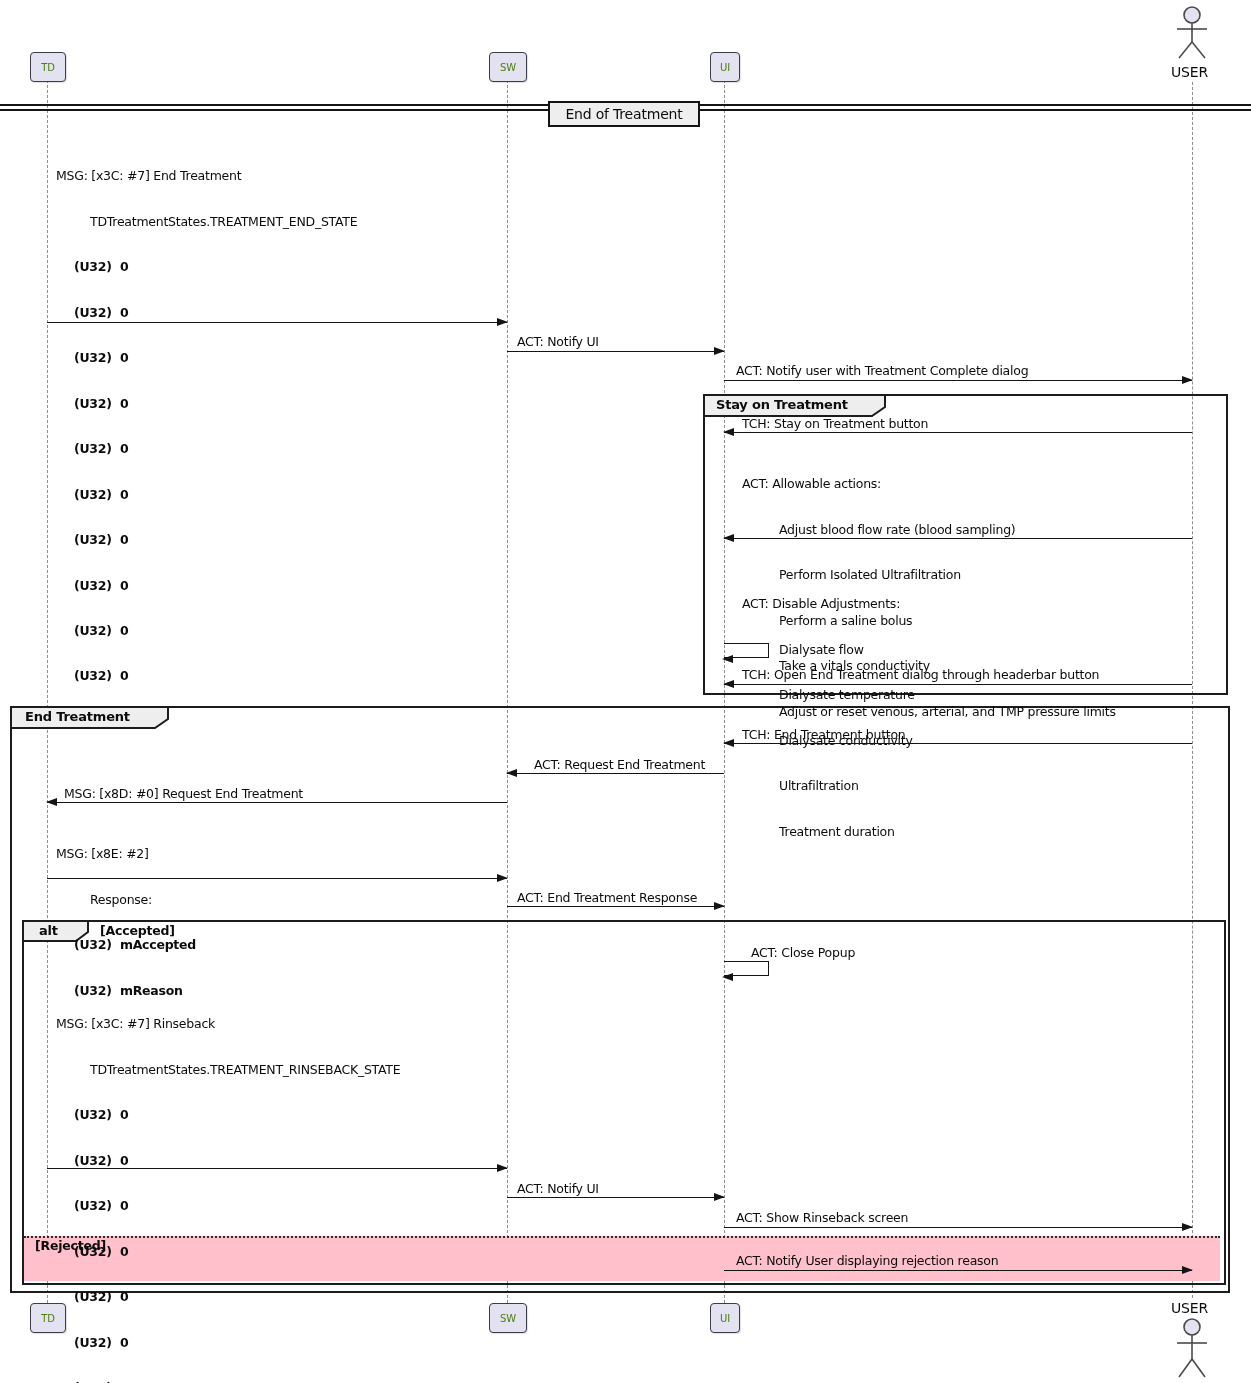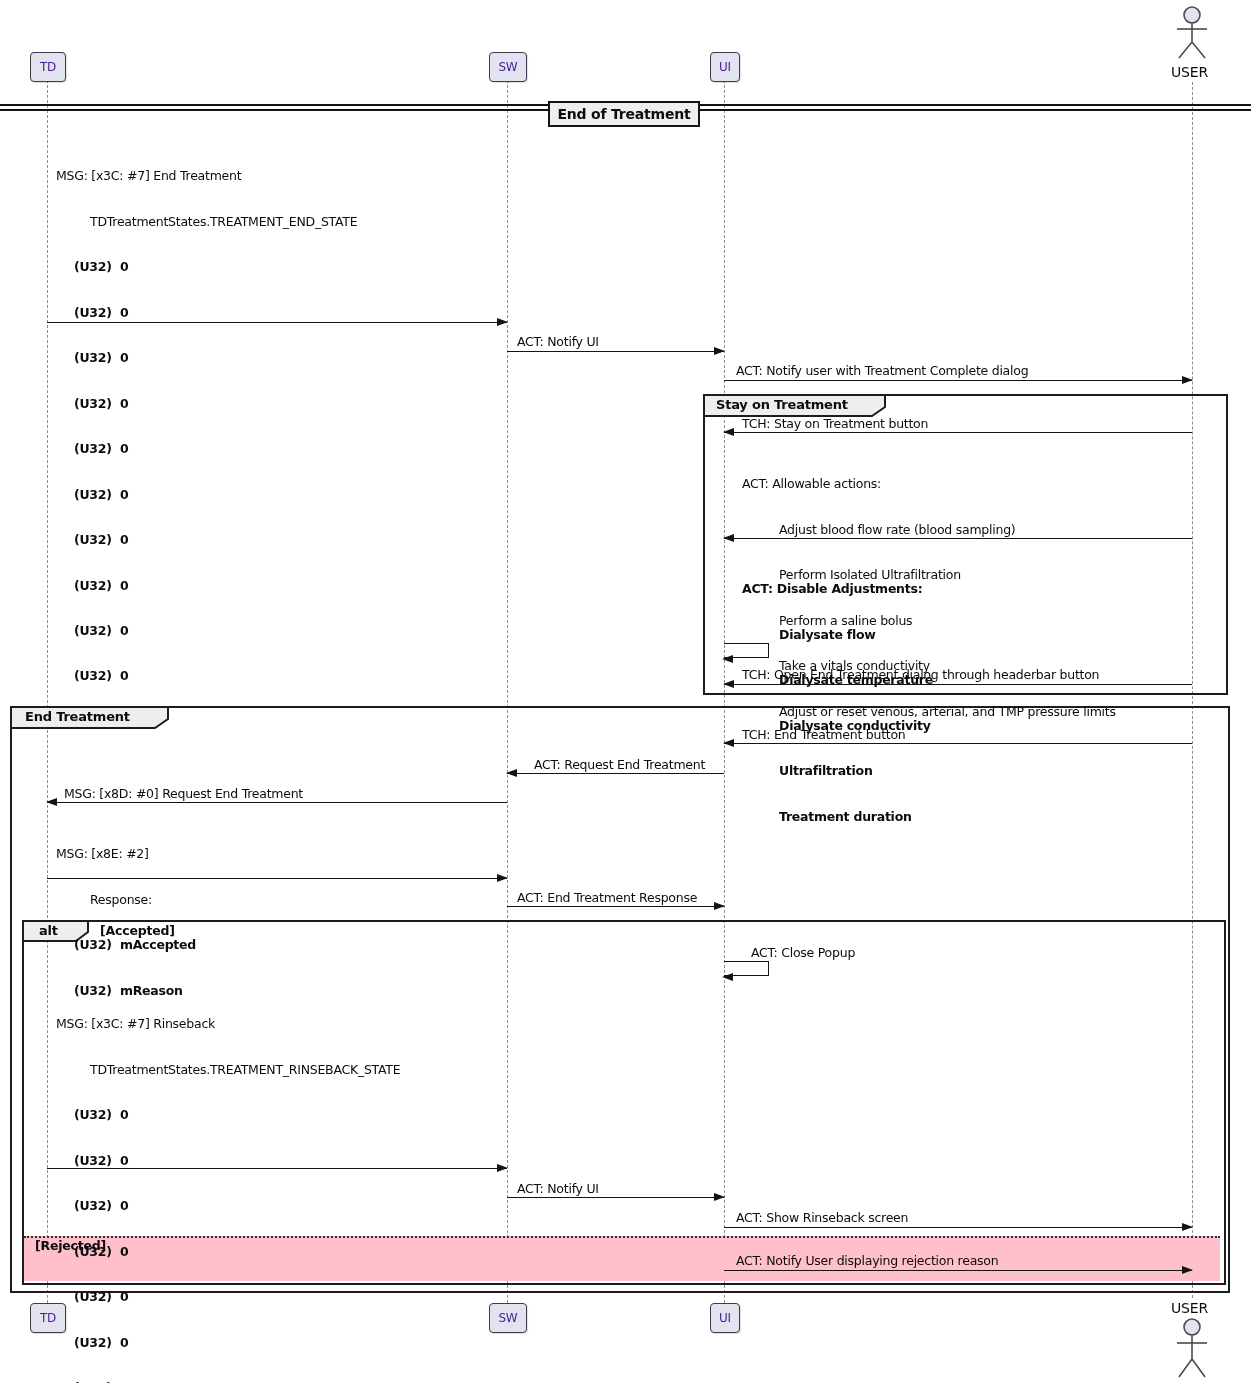--- a/index.html
+++ b/index.html
@@ -3,27 +3,27 @@
 <meta charset="utf-8">
 <style>
   html,body{margin:0;padding:0;background:#ffffff;}
   #diagram{
     position:relative;width:1251px;height:1383px;background:#ffffff;overflow:hidden;
     font-family:"DejaVu Sans","Liberation Sans",sans-serif;color:#0c0c0c;
   }
   .lifeline{position:absolute;width:0;border-left:1px dashed #8d8d8d;}
   .pbox{
     position:absolute;background:#e2e2f0;border:1.5px solid #3b3b4a;border-radius:4px;
-    font-size:12px;color:#4c1d95;display:flex;align-items:center;justify-content:center;
+    font-size:10px;color:#4d7c0f;display:flex;align-items:center;justify-content:center;
     box-shadow:1px 1px 1px rgba(0,0,0,.12);letter-spacing:-0.2px;
   }
   .divline{position:absolute;left:0;width:1251px;height:0;border-top:2px solid #141414;}
   .divlabel{
     position:absolute;background:#eeeeee;border:2px solid #141414;display:flex;
-    align-items:center;justify-content:center;font-weight:bold;font-size:14px;letter-spacing:-0.2px;
+    align-items:center;justify-content:center;font-weight:normal;font-size:14px;letter-spacing:-0.2px;
   }
   .group{position:absolute;border:2px solid #1c1c1c;}
   .gheadsvg{position:absolute;}
   .gheadlabel{position:absolute;font-weight:bold;font-size:13px;letter-spacing:-0.2px;white-space:pre;}
   .guard{position:absolute;font-weight:bold;font-size:12.5px;letter-spacing:-0.2px;white-space:pre;}
   .mtext{position:absolute;font-size:12.5px;letter-spacing:-0.25px;line-height:15.15px;white-space:pre;}
   .mtext .ind34{margin-left:34px;}
   .mtext .ind30{margin-left:18px;font-weight:bold;}
   .mtext .ind37{margin-left:37px;}
   .arrow{position:absolute;height:0;border-top:1.4px solid #141414;}
@@ -113,21 +113,21 @@
     <div class="ind37">Adjust blood flow rate (blood sampling)</div>
     <div class="ind37">Perform Isolated Ultrafiltration</div>
     <div class="ind37">Perform a saline bolus</div>
     <div class="ind37">Take a vitals conductivity</div>
     <div class="ind37">Adjust or reset venous, arterial, and TMP pressure limits</div>
   </div>
   <div class="arrow" style="left:724px;top:538px;width:468px;">
       <span class="ah-l"></span>
     </div>
 
-  <div class="mtext" style="left:742px;top:551px;font-weight:bold;">
+  <div class="mtext" style="left:742px;top:566px;">
     <div>ACT: Disable Adjustments:</div>
     <div class="ind37">Dialysate flow</div>
     <div class="ind37">Dialysate temperature</div>
     <div class="ind37">Dialysate conductivity</div>
     <div class="ind37">Ultrafiltration</div>
     <div class="ind37">Treatment duration</div>
   </div>
   <div class="selfloop" style="left:724px;top:643px;">
       <span class="ah"></span>
     </div>

